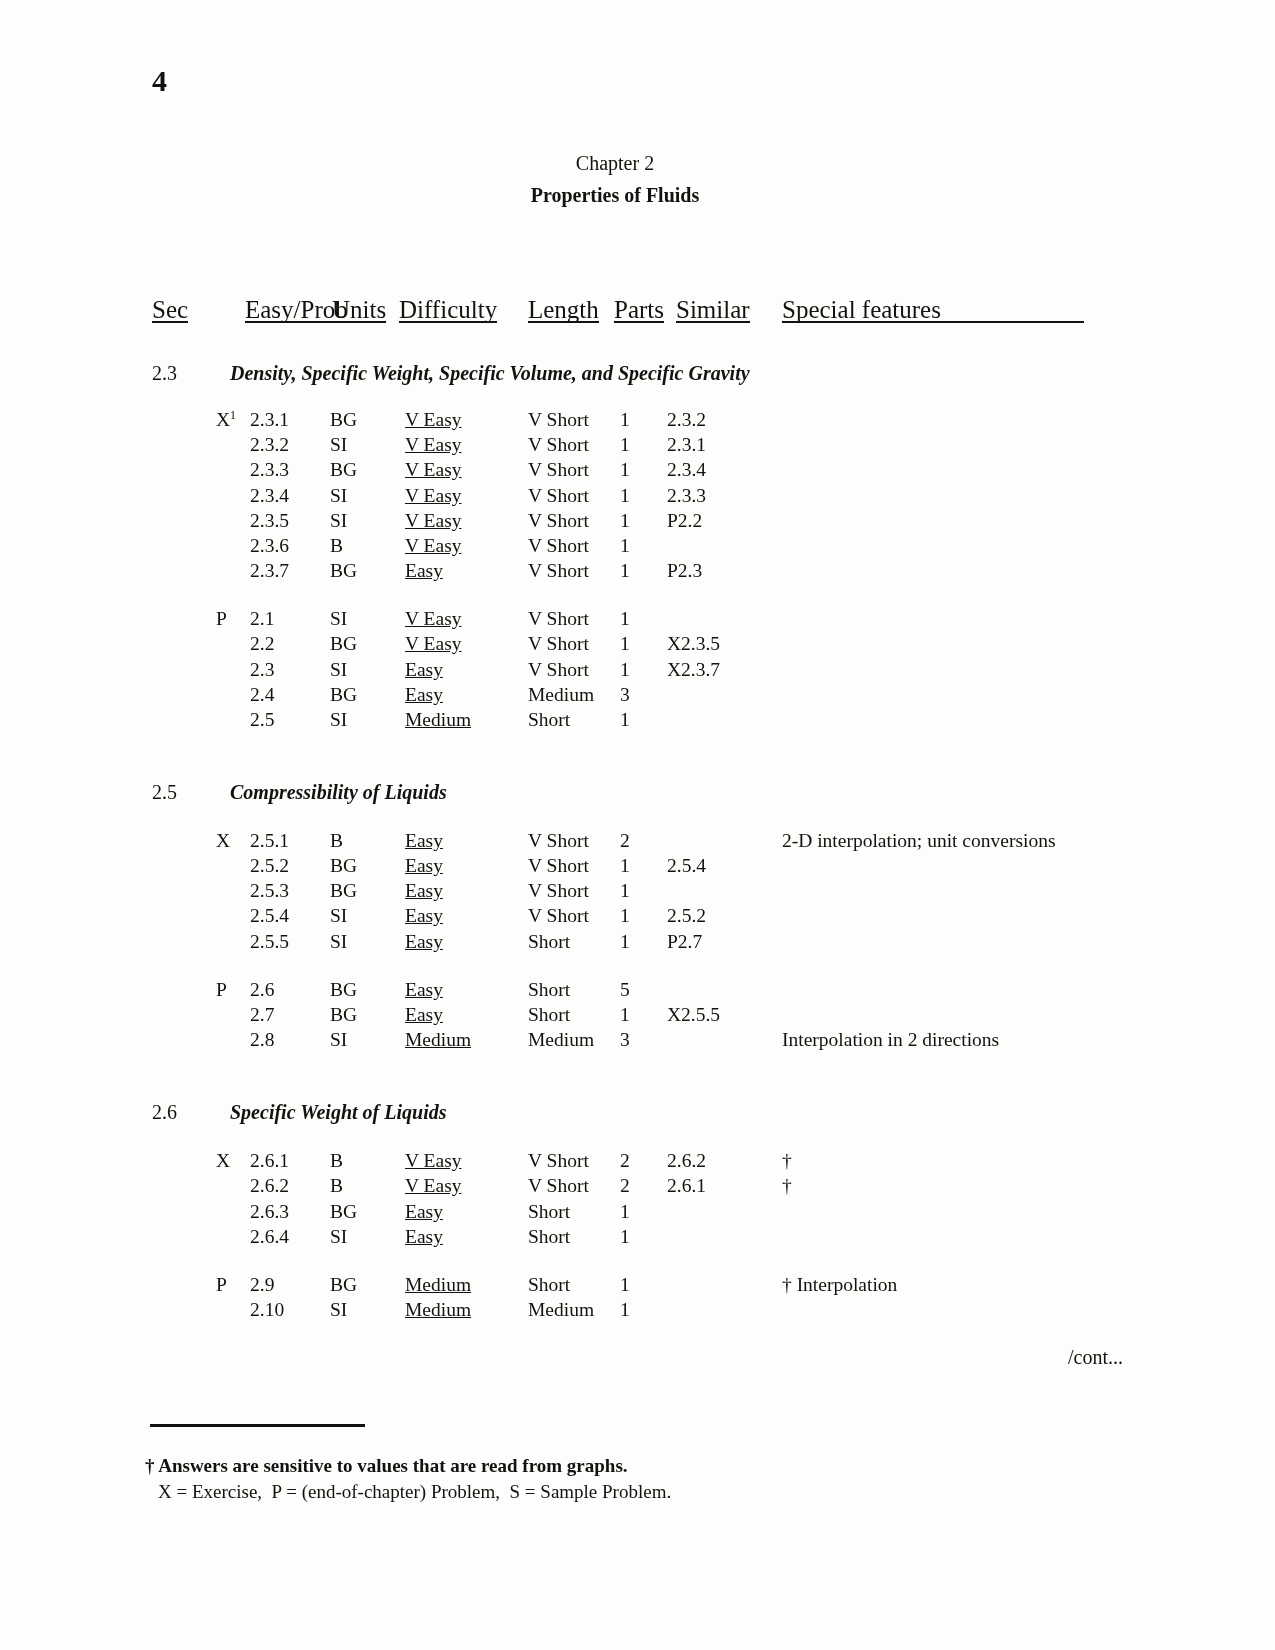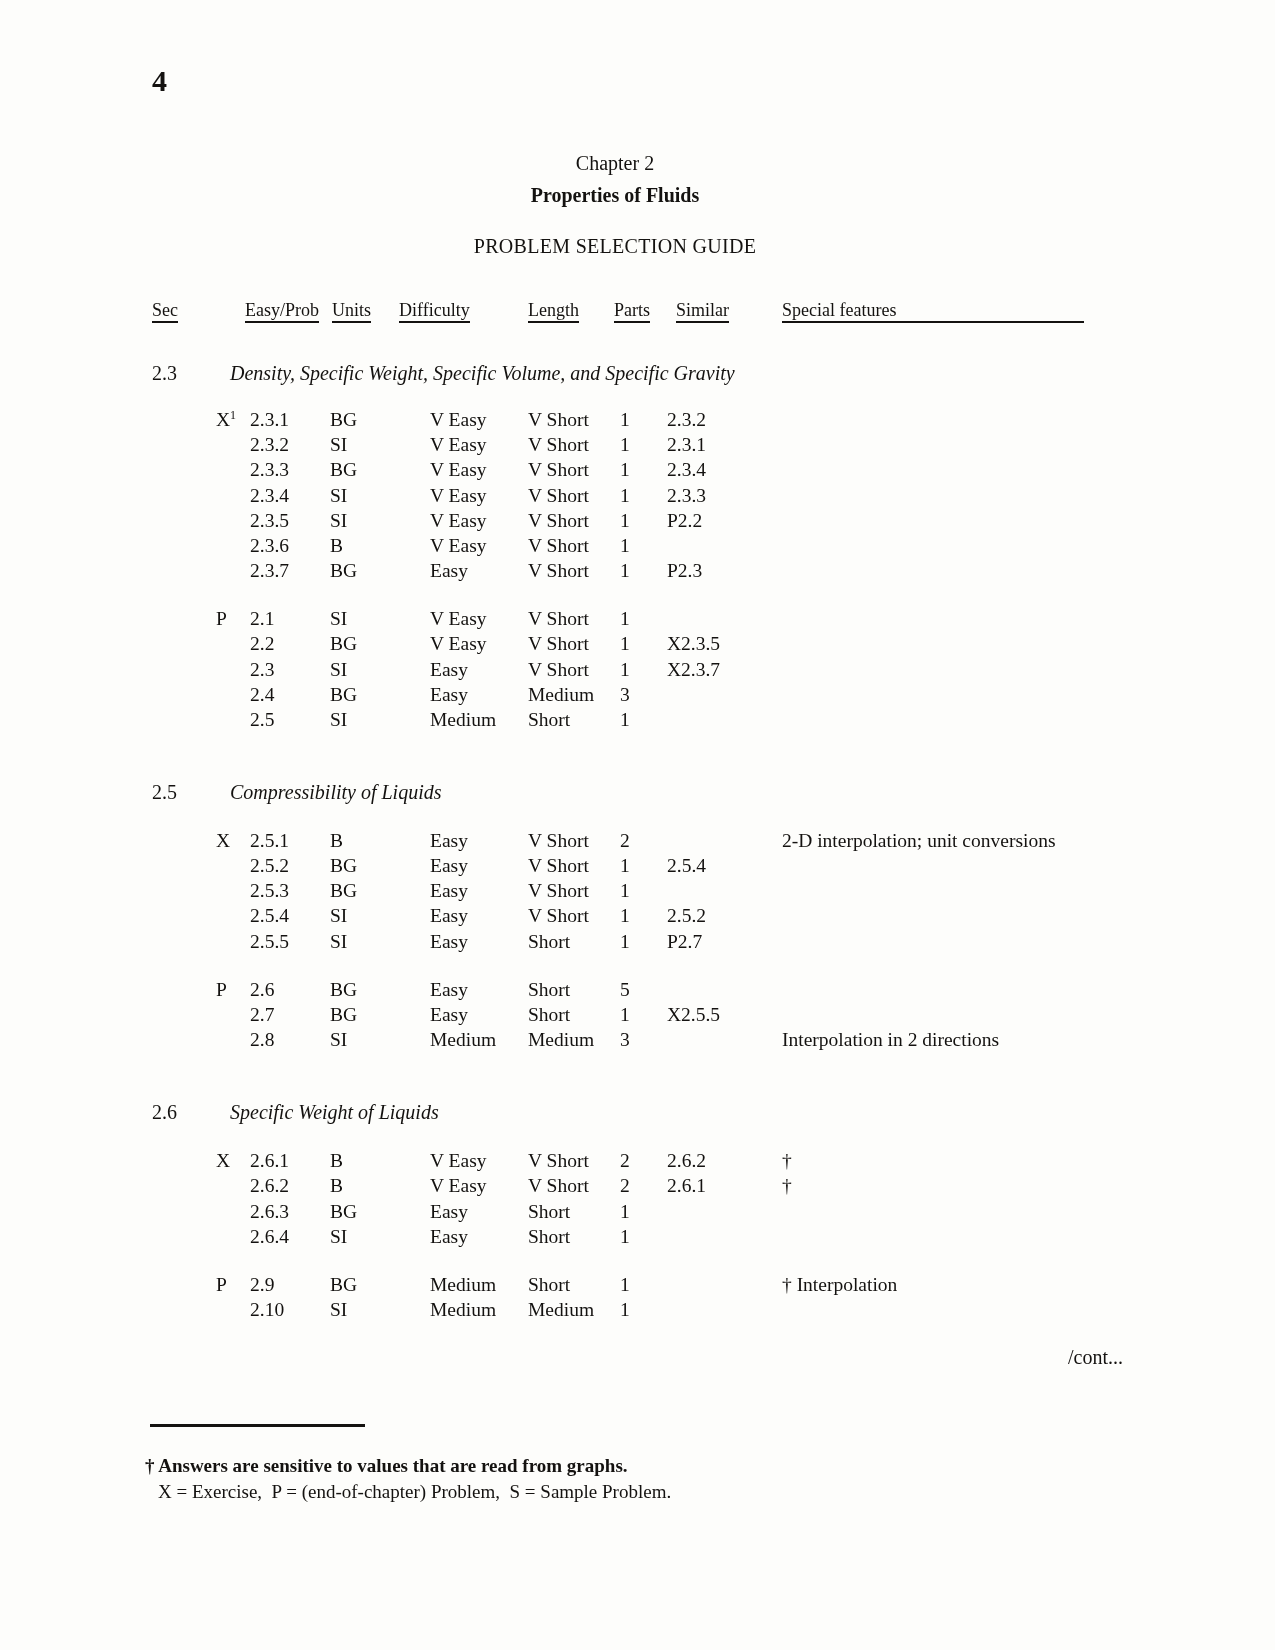--- a/index.html
+++ b/index.html
@@ -21,45 +21,45 @@
   .center-block {
     left: 145px; width: 940px; text-align: center;
     font-size: 20px; line-height: 22px; white-space: pre;
   }
   .chapter-line   { top: 152px; }
   .chapter-title  { top: 184px; font-weight: bold; }
   .guide-title    { top: 235px; letter-spacing: 0.3px; }
 
   
   .hrow, .srow, .row { position: absolute; left: 0; width: 1275px; height: 25px; line-height: 24px; }
-  .hrow { top: 299px; font-size: 18px; }
+  .hrow { top: 299px; font-size: 25px; }
   .hrow .hc {
     position: absolute; top: 0; display: inline-block;
     border-bottom: 2px solid #141210; padding-bottom: 0px; line-height: 22px;
     white-space: pre;
   }
   .hc.h-sec     { left: 152px; }
   .hc.h-exer    { left: 245px; }
   .hc.h-units   { left: 332px; }
   .hc.h-diff    { left: 399px; }
   .hc.h-len     { left: 528px; }
   .hc.h-parts   { left: 614px; }
   .hc.h-sim     { left: 676px; }
   .hc.h-special { left: 782px; width: 302px; }
 
   .srow { font-size: 20px; }
   .srow .s-num   { position: absolute; left: 152px; top: 0; }
-  .srow .s-title { position: absolute; left: 230px; top: 0; font-weight: normal; font-style: italic; }
+  .srow .s-title { position: absolute; left: 230px; top: 0; font-weight: bold; font-style: italic; }
 
   .row { font-size: 19.5px; }
   .c { position: absolute; top: 0; white-space: pre; }
   .c.pfx     { left: 216px; }
   .c.num     { left: 250px; }
   .c.units   { left: 330px; width: 68px; text-align: left; }
-  .c.diff    { left: 430px; }
+  .c.diff    { left: 405px; text-decoration: underline; }
   .c.len     { left: 528px; }
   .c.parts   { left: 620px; }
   .c.sim     { left: 667px; }
   .c.special { left: 782px; }
   sup.xsup { font-size: 12px; vertical-align: super; line-height: 0; }
 
   .cont-marker { left: 1068px; top: 1346px; font-size: 20px; }
 
   .footnote-rule {
     left: 150px; top: 1424px; width: 215px; height: 0;
@@ -73,21 +73,20 @@
 </style>
 </head>
 <body>
 
 <div class="page">
 
   <div class="abs page-number">4</div>
 
   <div class="abs center-block chapter-line">Chapter 2</div>
   <div class="abs center-block chapter-title">Properties of Fluids</div>
-  <div class="abs center-block guide-title">PROBLEM SELECTION GUIDE</div>
 
   <div>
 
     <div class="hrow">
       <span class="hc h-sec">Sec</span>
       <span class="hc h-exer">Easy/Prob</span>
       <span class="hc h-units">Units</span>
       <span class="hc h-diff">Difficulty</span>
       <span class="hc h-len">Length</span>
       <span class="hc h-parts">Parts</span>

